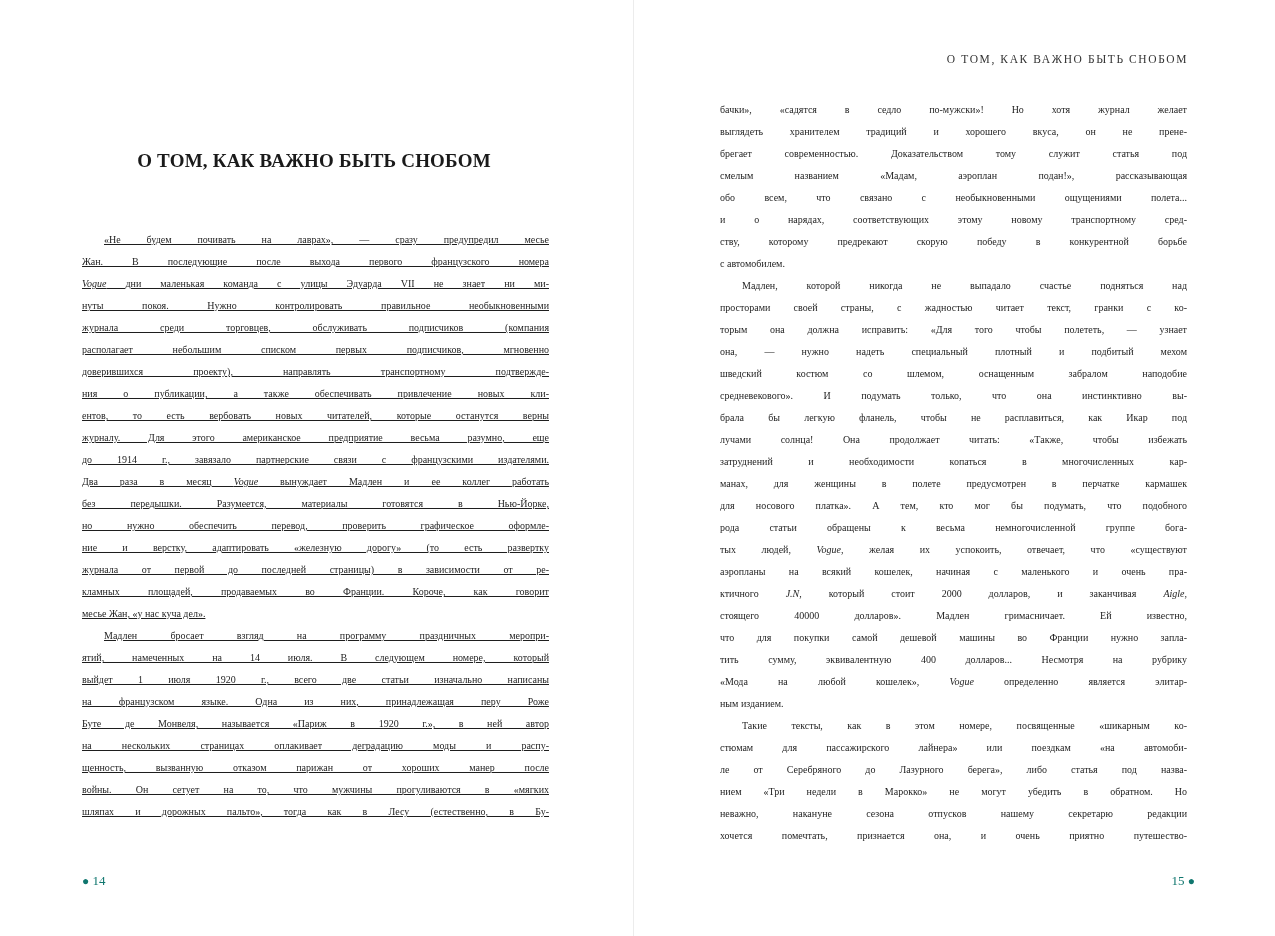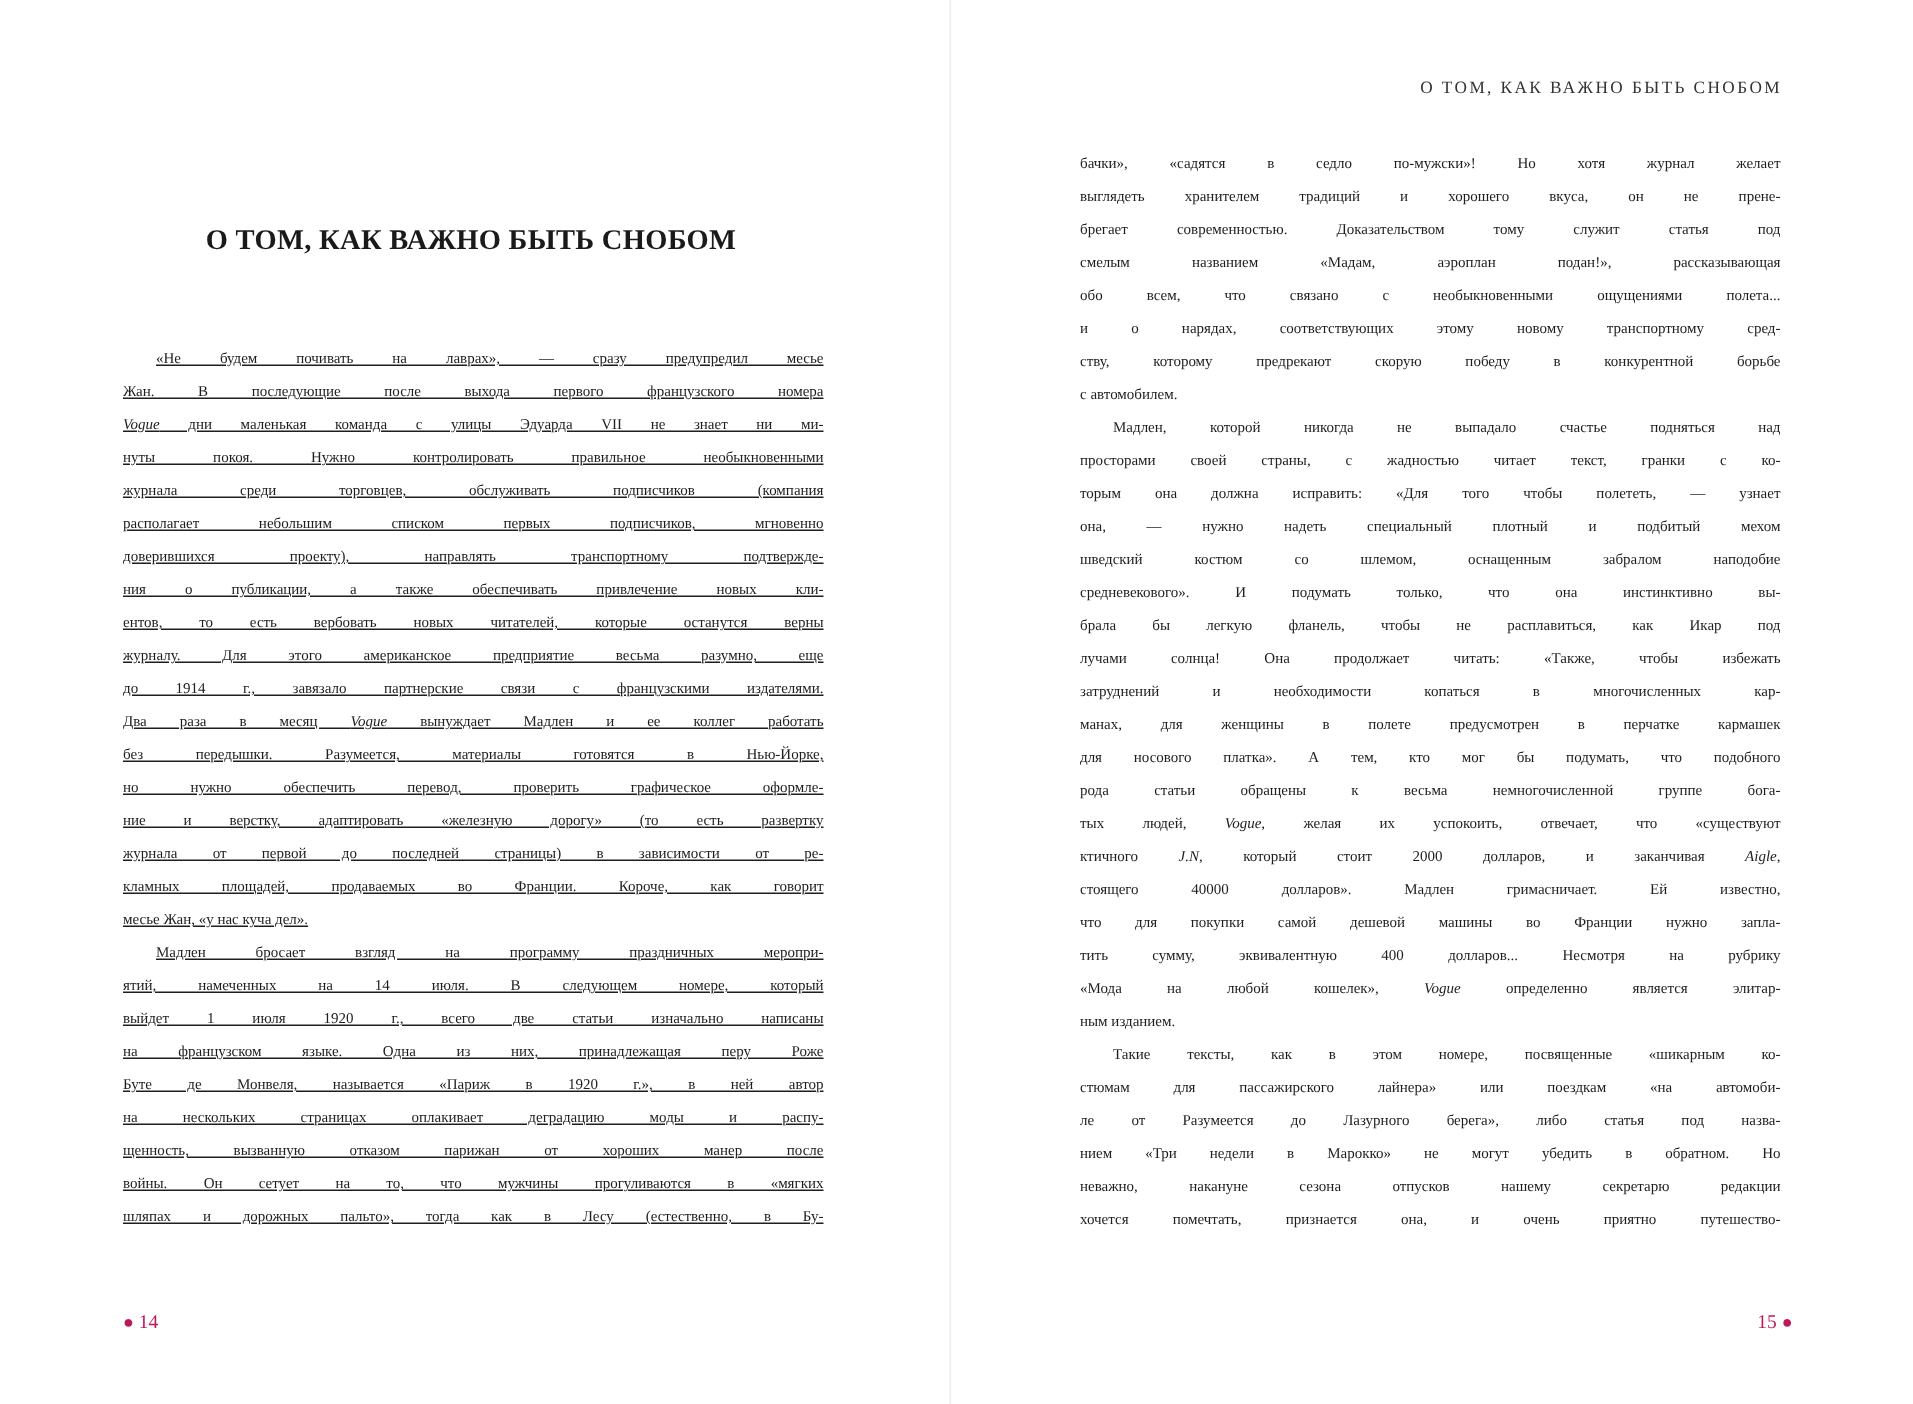--- a/index.html
+++ b/index.html
@@ -15,21 +15,21 @@
   .running-head { position: absolute; right: 87px; top: 53px; font-size: 11.5px; letter-spacing: 1.6px;
                   color: #333; text-transform: uppercase; }
 
   .text { position: absolute; font-size: 10px; line-height: 22px; text-align: justify; }
   .page-left .text { left: 82px; width: 467px; top: 229px; text-decoration: underline; }
   .page-right .text { left: 86px; width: 467px; top: 99px; }
   .line { display: block; height: 22px; white-space: nowrap; text-align: justify; text-align-last: justify; }
   .line.last { text-align-last: left; }
   .line.indent { text-indent: 22px; }
 
-  .folio { position: absolute; top: 873px; font-size: 13px; color: #be185d; }
+  .folio { position: absolute; top: 873px; font-size: 13px; color: #0f766e; }
   .page-left .folio { left: 82px; }
   .page-right .folio { right: 80px; }
   .bullet { font-size: 12px; }
 </style>
 </head>
 <body>
 
 <div class="page page-left">
   <h1 class="chapter-title">О ТОМ, КАК ВАЖНО БЫТЬ СНОБОМ</h1>
   <div class="text">
@@ -86,29 +86,30 @@
       <span class="line">она, — нужно надеть специальный плотный и подбитый мехом</span>
       <span class="line">шведский костюм со шлемом, оснащенным забралом наподобие</span>
       <span class="line">средневекового». И подумать только, что она инстинктивно вы-</span>
       <span class="line">брала бы легкую фланель, чтобы не расплавиться, как Икар под</span>
       <span class="line">лучами солнца! Она продолжает читать: «Также, чтобы избежать</span>
       <span class="line">затруднений и необходимости копаться в многочисленных кар-</span>
       <span class="line">манах, для женщины в полете предусмотрен в перчатке кармашек</span>
       <span class="line">для носового платка». А тем, кто мог бы подумать, что подобного</span>
       <span class="line">рода статьи обращены к весьма немногочисленной группе бога-</span>
       <span class="line">тых людей, <i>Vogue</i>, желая их успокоить, отвечает, что «существуют</span>
+      <span class="line">аэропланы на всякий кошелек, начиная с маленького и очень пра-</span>
       <span class="line">ктичного <i>J.N</i>, который стоит 2000 долларов, и заканчивая <i>Aigle</i>,</span>
       <span class="line">стоящего 40000 долларов». Мадлен гримасничает. Ей известно,</span>
       <span class="line">что для покупки самой дешевой машины во Франции нужно запла-</span>
       <span class="line">тить сумму, эквивалентную 400 долларов... Несмотря на рубрику</span>
       <span class="line">«Мода на любой кошелек», <i>Vogue</i> определенно является элитар-</span>
       <span class="line last">ным изданием.</span>
       <span class="line indent">Такие тексты, как в этом номере, посвященные «шикарным ко-</span>
       <span class="line">стюмам для пассажирского лайнера» или поездкам «на автомоби-</span>
-      <span class="line">ле от Разумеется до Лазурного берега», либо статья под назва-</span>
+      <span class="line">ле от Серебряного до Лазурного берега», либо статья под назва-</span>
       <span class="line">нием «Три недели в Марокко» не могут убедить в обратном. Но</span>
       <span class="line">неважно, накануне сезона отпусков нашему секретарю редакции</span>
       <span class="line">хочется помечтать, признается она, и очень приятно путешество-</span>
     </div>
   <div class="folio">
     <span>15</span>
     <span class="bullet">●</span>
   </div>
 </div>
 

